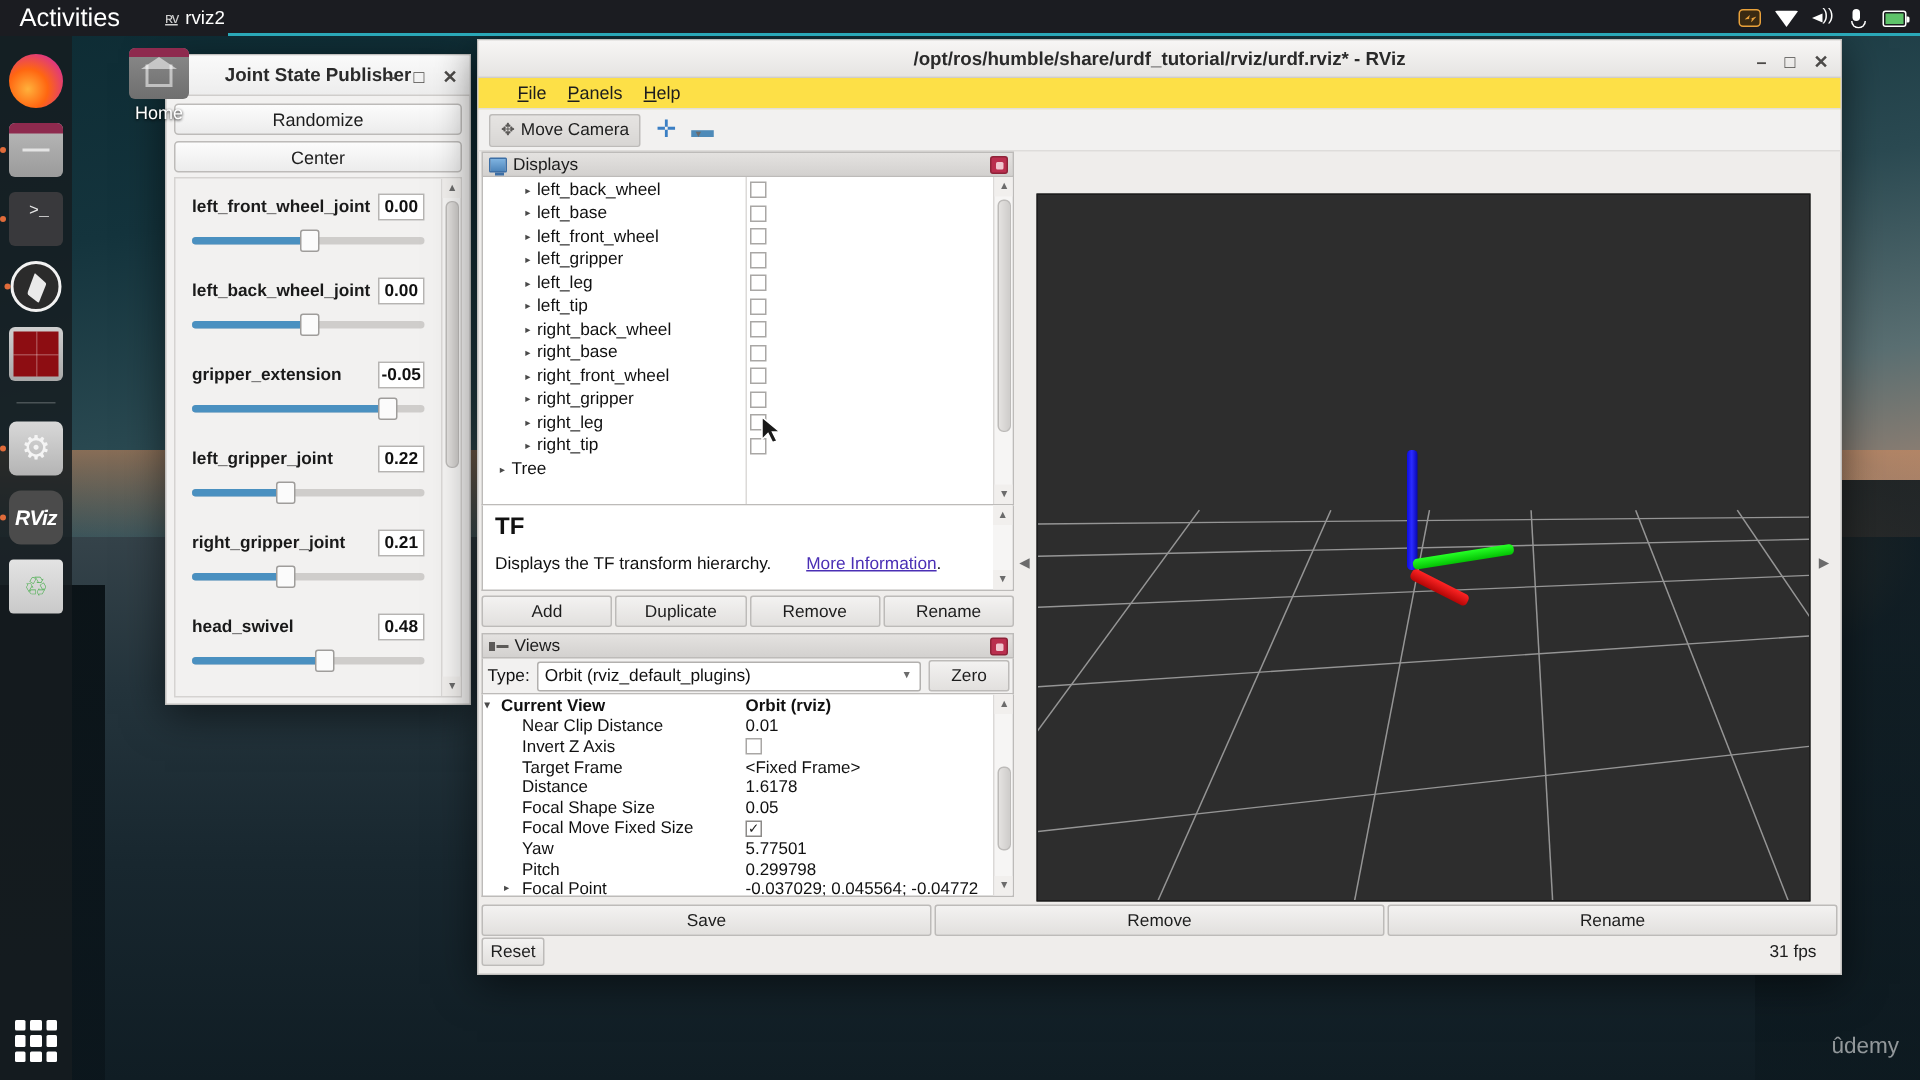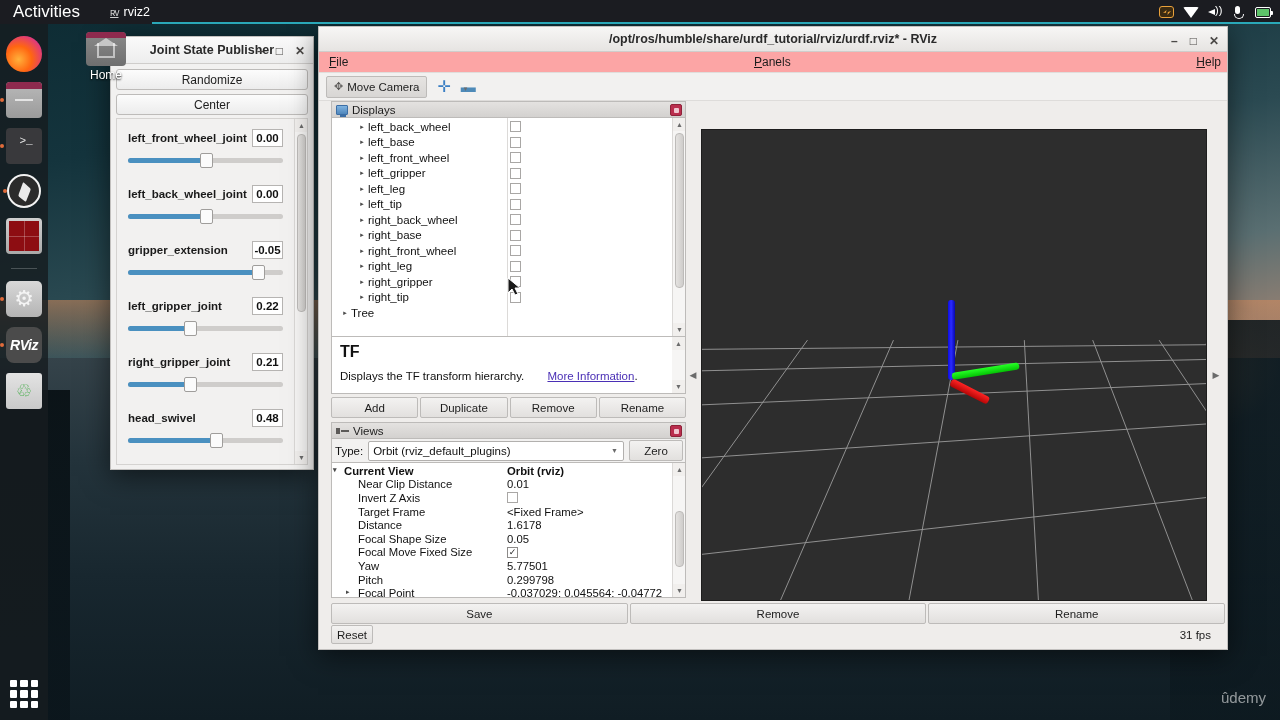--- a/index.html
+++ b/index.html
@@ -158,35 +158,35 @@
     background: #f6f5f4; border-left: 1px solid #dbd9d7; }
   .vscroll .arw { width: 13px; height: 13px; display: flex; align-items: center;
     justify-content: center; font-size: 7px; color: #6b6b6b; background: #f1efed; }
   .vscroll .arw.bot { position: absolute; bottom: 0; left: 0; }
   .vscroll .thumb { position: absolute; left: 2px; width: 9px;
     background: linear-gradient(90deg, #e4e2e0, #cfcdcb); border: 1px solid #bdbbb9; border-radius: 4px; }
 
   
   #rviz { left: 318px; top: 26px; width: 910px; height: 624px; background: #efedeb; }
   #rviz .win-title { height: 25px; background: linear-gradient(180deg, #f7f6f5, #e6e4e2); }
-  .menubar { height: 21px; display: flex; align-items: center; gap: 2px; padding-left: 4px;
-    background: #fca5a5; border-bottom: 1px solid #e0dedc; font-size: 12px; color: #1d1d1d; justify-content: space-between; }
+  .menubar { height: 21px; display: flex; align-items: center; gap: 2px; padding-left: 20px;
+    background: #fde047; border-bottom: 1px solid #e0dedc; font-size: 12px; color: #1d1d1d; }
   .menubar > div { padding: 1px 6px; }
   .menubar u { text-decoration: underline; }
   .toolbar { height: 28px; display: flex; align-items: center; gap: 10px; padding-left: 7px;
     background: #f2f1f0; border-bottom: 1px solid #dedcda; }
   .tool-btn { height: 22px; display: flex; align-items: center; gap: 4px; padding: 0 7px;
     font-size: 11.5px; border: 1px solid #bdbbb9; border-radius: 2px;
     background: linear-gradient(180deg, #e6e4e2, #d8d6d4); color: #1d1d1d; }
   .tool-ico-move { font-size: 11px; color: #5c5a58; }
   .tool-plus { color: #3b7fc4; font-size: 16px; line-height: 1; }
   .tool-minus { color: #4e8ab8; font-size: 15px; position: relative; }
   .tool-minus::after { content: "▾"; position: absolute; left: 3px; top: 7px; font-size: 7px; color: #6b6b6b; }
 
-  .rviz-body { position: absolute; left: 0; top: 74px; right: 0; bottom: 0; margin-left: 10px; }
+  .rviz-body { position: absolute; left: 0; top: 74px; right: 0; bottom: 0; }
 
   
   .leftcol { position: absolute; left: 2px; top: 0; width: 355px; bottom: 0; }
   .panel-head { height: 17px; display: flex; align-items: center; gap: 4px; padding: 0 4px;
     background: linear-gradient(180deg, #e4e2e0, #d3d1cf); border: 1px solid #bdbbb9;
     font-size: 11.5px; color: #1d1d1d; position: relative; }
   .panel-head .xbtn { position: absolute; right: 3px; top: 2px; width: 12px; height: 12px;
     background: #ba2e4e; border: 1px solid #8e2238; border-radius: 2px; display: flex;
     align-items: center; justify-content: center; }
   .panel-head .xbtn i { width: 5px; height: 5px; background: #f0c6cf; border-radius: 1px; display: block; }
@@ -510,26 +510,26 @@
               <span class="tree-label">right_base</span>
               <span class="tree-cb"></span>
             </div>
             <div class="tree-row lvl1" style="position: relative;">
               <span class="tree-arrow">▸</span>
               <span class="tree-label">right_front_wheel</span>
               <span class="tree-cb"></span>
             </div>
             <div class="tree-row lvl1" style="position: relative;">
               <span class="tree-arrow">▸</span>
+              <span class="tree-label">right_gripper</span>
+              <span class="tree-cb"></span>
+            </div>
+            <div class="tree-row lvl1" style="position: relative;">
+              <span class="tree-arrow">▸</span>
               <span class="tree-label">right_leg</span>
-              <span class="tree-cb"></span>
-            </div>
-            <div class="tree-row lvl1" style="position: relative;">
-              <span class="tree-arrow">▸</span>
-              <span class="tree-label">right_gripper</span>
               <span class="tree-cb"></span>
             </div>
             <div class="tree-row lvl1" style="position: relative;">
               <span class="tree-arrow">▸</span>
               <span class="tree-label">right_tip</span>
               <span class="tree-cb"></span>
             </div>
             <div class="tree-row lvl0">
               <span class="tree-arrow">▸</span>
               <span class="tree-label">Tree</span>

